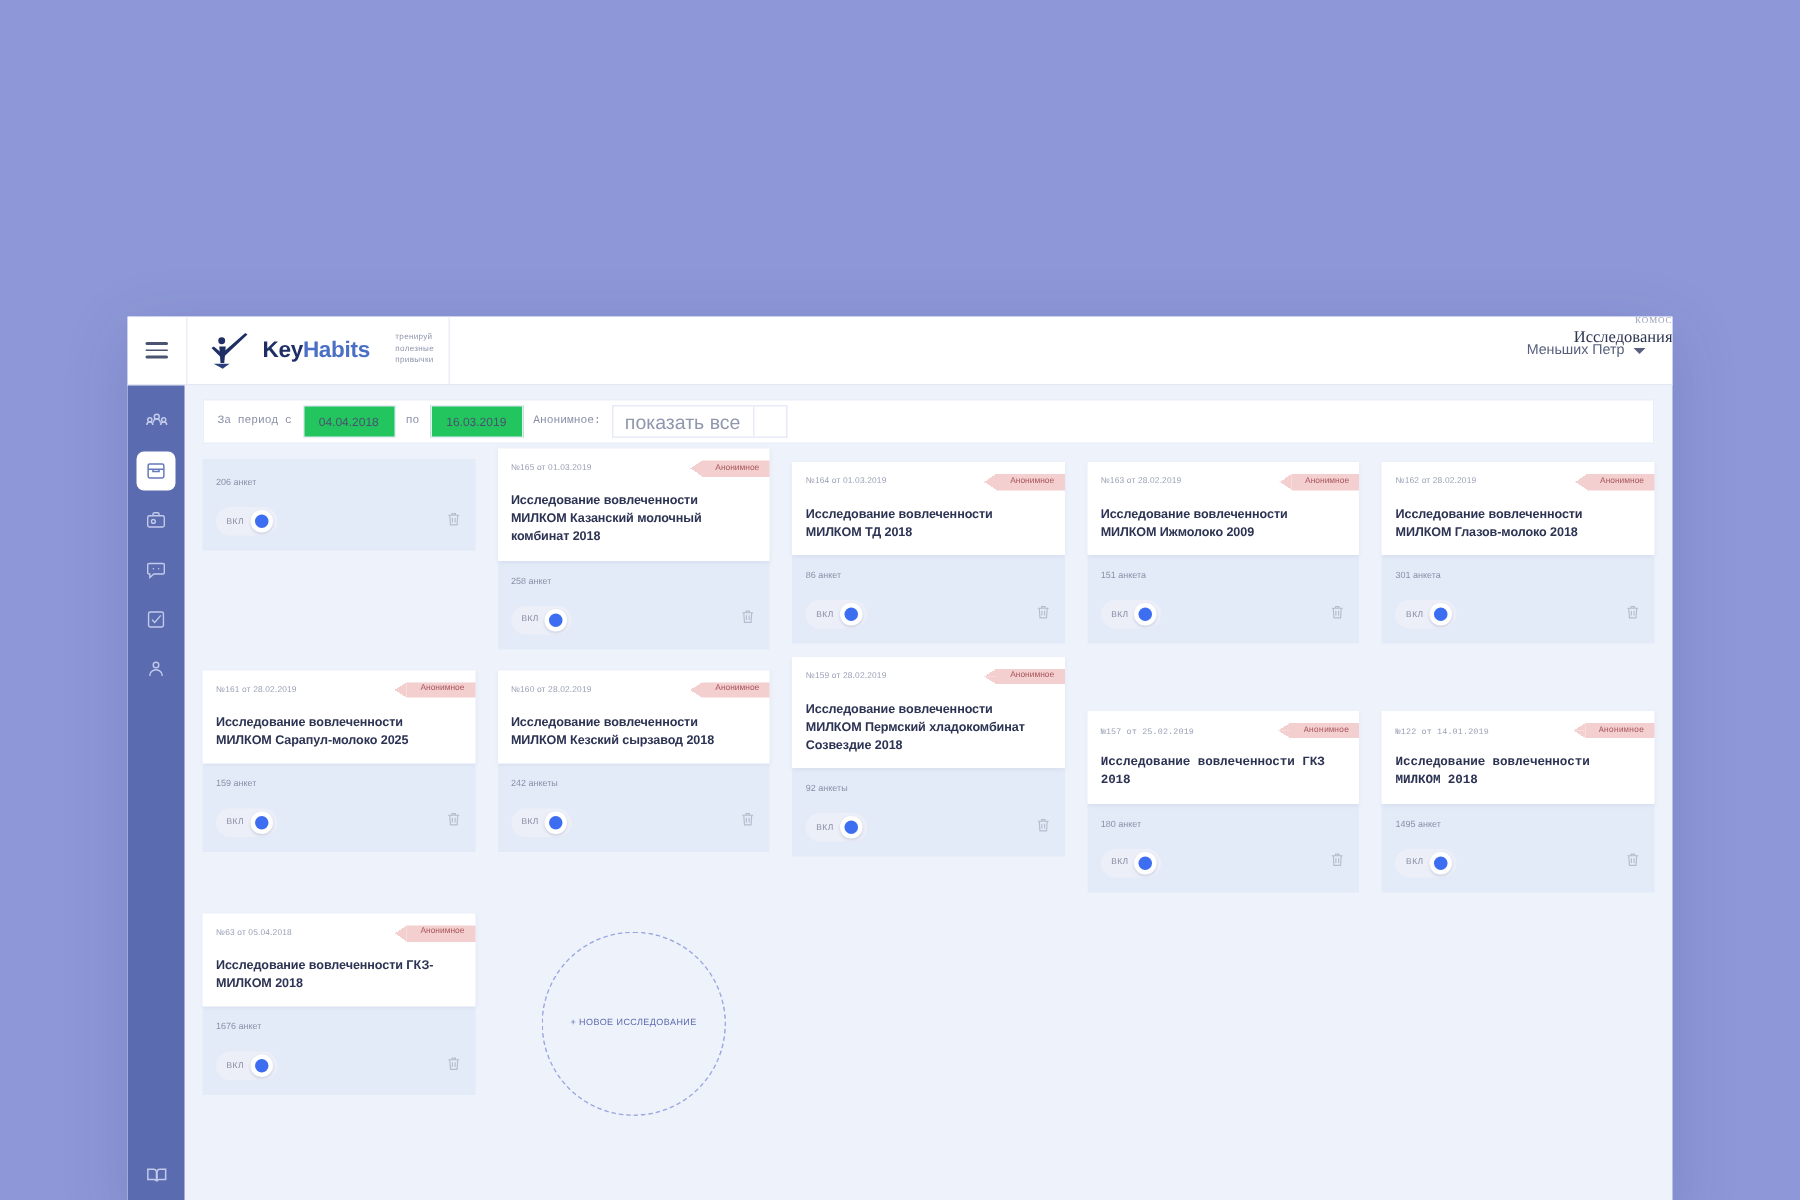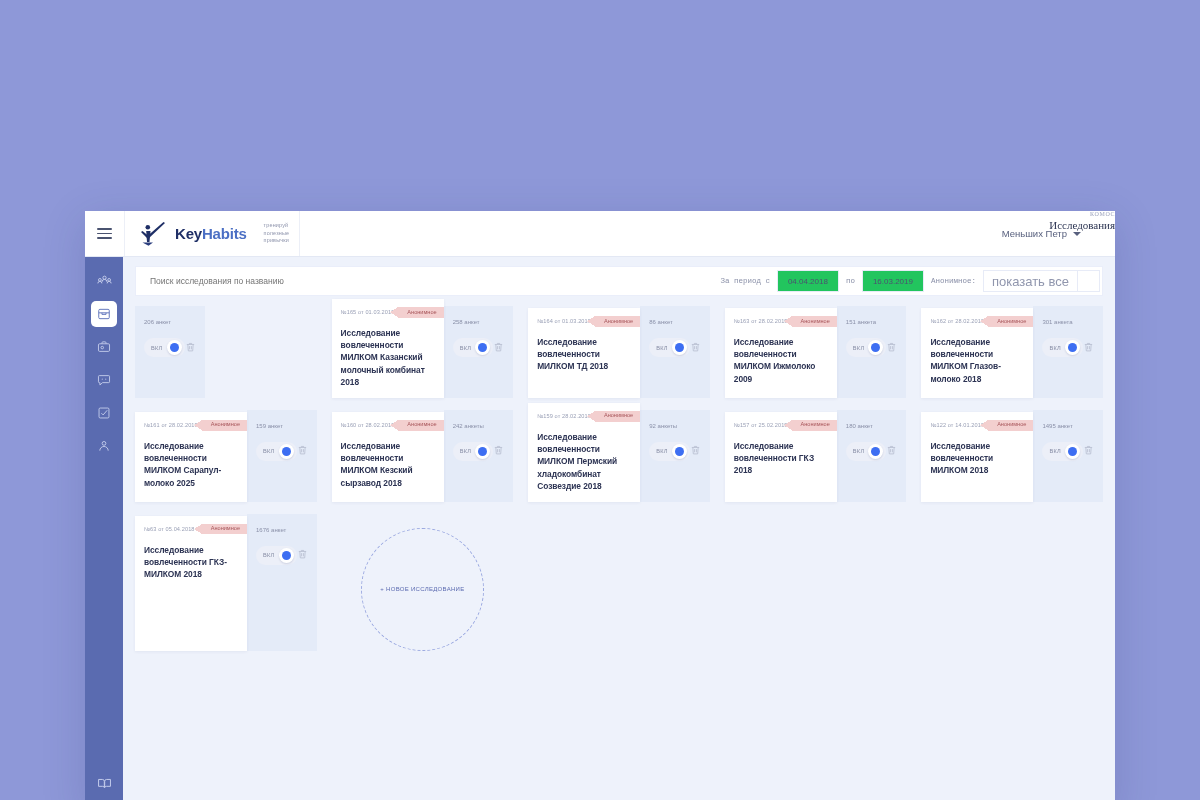--- a/index.html
+++ b/index.html
@@ -43,21 +43,21 @@
     padding-left: 9px; white-space: pre-line; letter-spacing: .2px;
   }
   .title-block {
     position: absolute; left: 0; right: 0; top: 0;
     text-align: right; pointer-events: none; font-family: Liberation Serif, serif;
   }
   .title-sup { font-size: 6px; color: #9aa1bb; letter-spacing: .6px; }
   .title-main { font-size: 11px; color: #2d3553; margin-top: 2px; }
   .user {
     margin-left: auto; display: flex; align-items: center; gap: 6px;
-    padding-right: 34px; font-size: 9.5px; color: #5c6party; color: #58607e;
+    padding-right: 18px; font-size: 9.5px; color: #5c6party; color: #58607e;
     cursor: pointer; z-index: 2;
   }
   .caret { width: 0; height: 0; border-left: 4px solid transparent; border-right: 4px solid transparent; border-top: 4px solid #58607e; }
   
   .body { display: flex; height: calc(100% - 46px); }
   .sidebar {
     width: 38px; background: #5a6bb0; flex: none;
     display: flex; flex-direction: column; align-items: center;
     padding-top: 11px; position: relative;
   }
@@ -95,21 +95,21 @@
     height: 22px; width: 22px; border: 1px solid #e7ebf7; border-left: none;
     display: flex; align-items: center; justify-content: center; cursor: pointer;
   }
   .f-caret i { width: 0; height: 0; border-left: 3.5px solid transparent; border-right: 3.5px solid transparent; border-top: 4px solid #6d7characters; border-top-color: #6d7490; display:block; }
   
   .grid {
     flex: 1; padding: 12px 12px 0 12px;
     display: grid; grid-template-columns: repeat(5, 1fr); gap: 14px 15px;
     align-content: start; overflow: hidden;
   }
-  .card { position: relative; display: flex; flex-direction: row; }
+  .card { position: relative; display: flex; flex-direction: column; }
   .card-top {
     background: #ffffff; padding: 8px 9px 10px 9px;
     position: relative; z-index: 2;
     box-shadow: 0 1px 3px rgba(60,70,120,0.07);
   }
   .card-head { display: flex; align-items: flex-start; justify-content: space-between; height: 11px; }
   .card-id { font-size: 5.6px; color: #9aa0b6; letter-spacing: .1px; padding-top: 2px; }
   .ribbon {
     position: relative; background: #f3cfcf; color: #a8565b;
     font-size: 5.6px; padding: 2.5px 7px 2.5px 9px; margin-right: -9px;
@@ -140,21 +140,21 @@
   .toggle-label { font-size: 5.6px; color: #868ca4; letter-spacing: .3px; }
   .knob-wrap {
     width: 15px; height: 15px; border-radius: 50%; background: #fff;
     display: flex; align-items: center; justify-content: center;
     box-shadow: 0 1px 2px rgba(60,70,120,0.18);
   }
   .knob { width: 9px; height: 9px; border-radius: 50%; background: #3d6ef2; }
   .trash { cursor: pointer; opacity: .55; }
   
   .card.up .card-top { margin-top: -9px; }
-  .card.down .card-top { margin-top: 0; }
+  .card.down .card-top { margin-top: 27px; font-family: Liberation Mono, monospace; }
   .newcard { display: flex; align-items: center; justify-content: center; padding-top: 12px; }
   .circle {
     width: 123px; height: 123px; border-radius: 50%;
     border: 1px dashed #9aa8e0;
     display: flex; align-items: center; justify-content: center;
     font-size: 6px; color: #5b6ab0; letter-spacing: .3px; cursor: pointer;
   }
 </style>
 </head>
 <body>
@@ -240,21 +240,20 @@
         <svg width="15" height="15" viewBox="0 0 24 24" fill="none" stroke="#c3cbeb" stroke-width="1.6">
           <path d="M2.5 5.5h6.2a3 3 0 013 3v10a2.6 2.6 0 00-2.6-2h-6.6z"></path>
           <path d="M21.5 5.5h-6.2a3 3 0 00-3 3v10a2.6 2.6 0 012.6-2h6.6z"></path>
         </svg>
       </div>
     </div>
 
     <div class="content">
 
       <div class="filterbar">
-        <input class="search" placeholder="Поиск исследования по названию" style="">
         <span class="f-label">За период с</span>
         <div class="f-box">04.04.2018</div>
         <span class="f-label">по</span>
         <div class="f-box">16.03.2019</div>
         <span class="f-label">Анонимное:</span>
         <div class="f-select">показать все</div>
         <div class="f-caret">
             <i></i>
           </div>
       </div>

